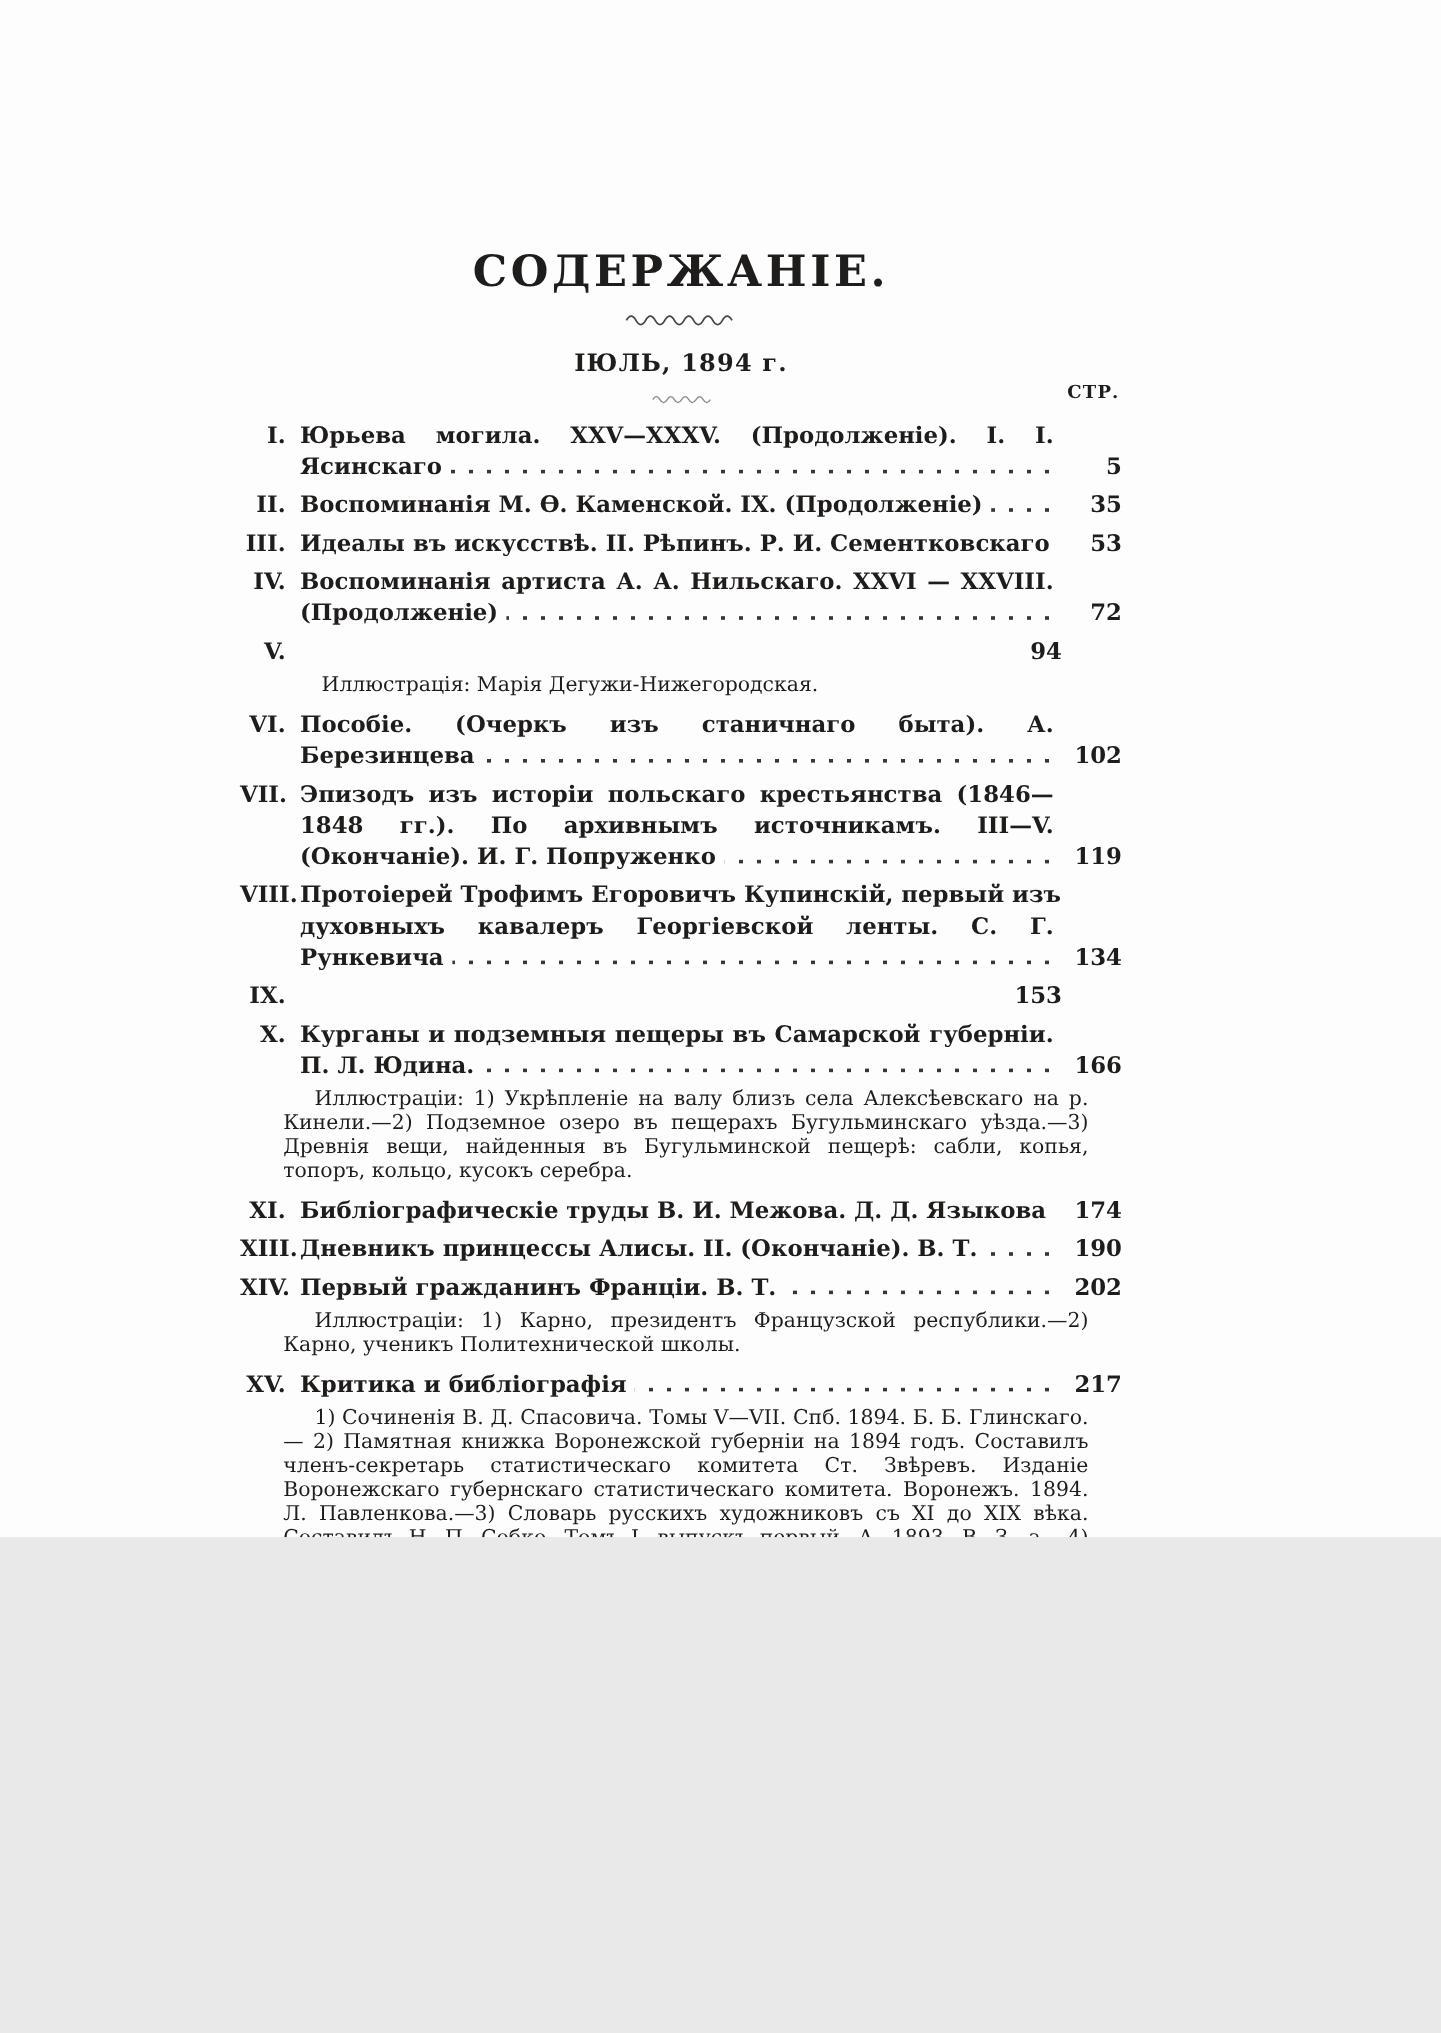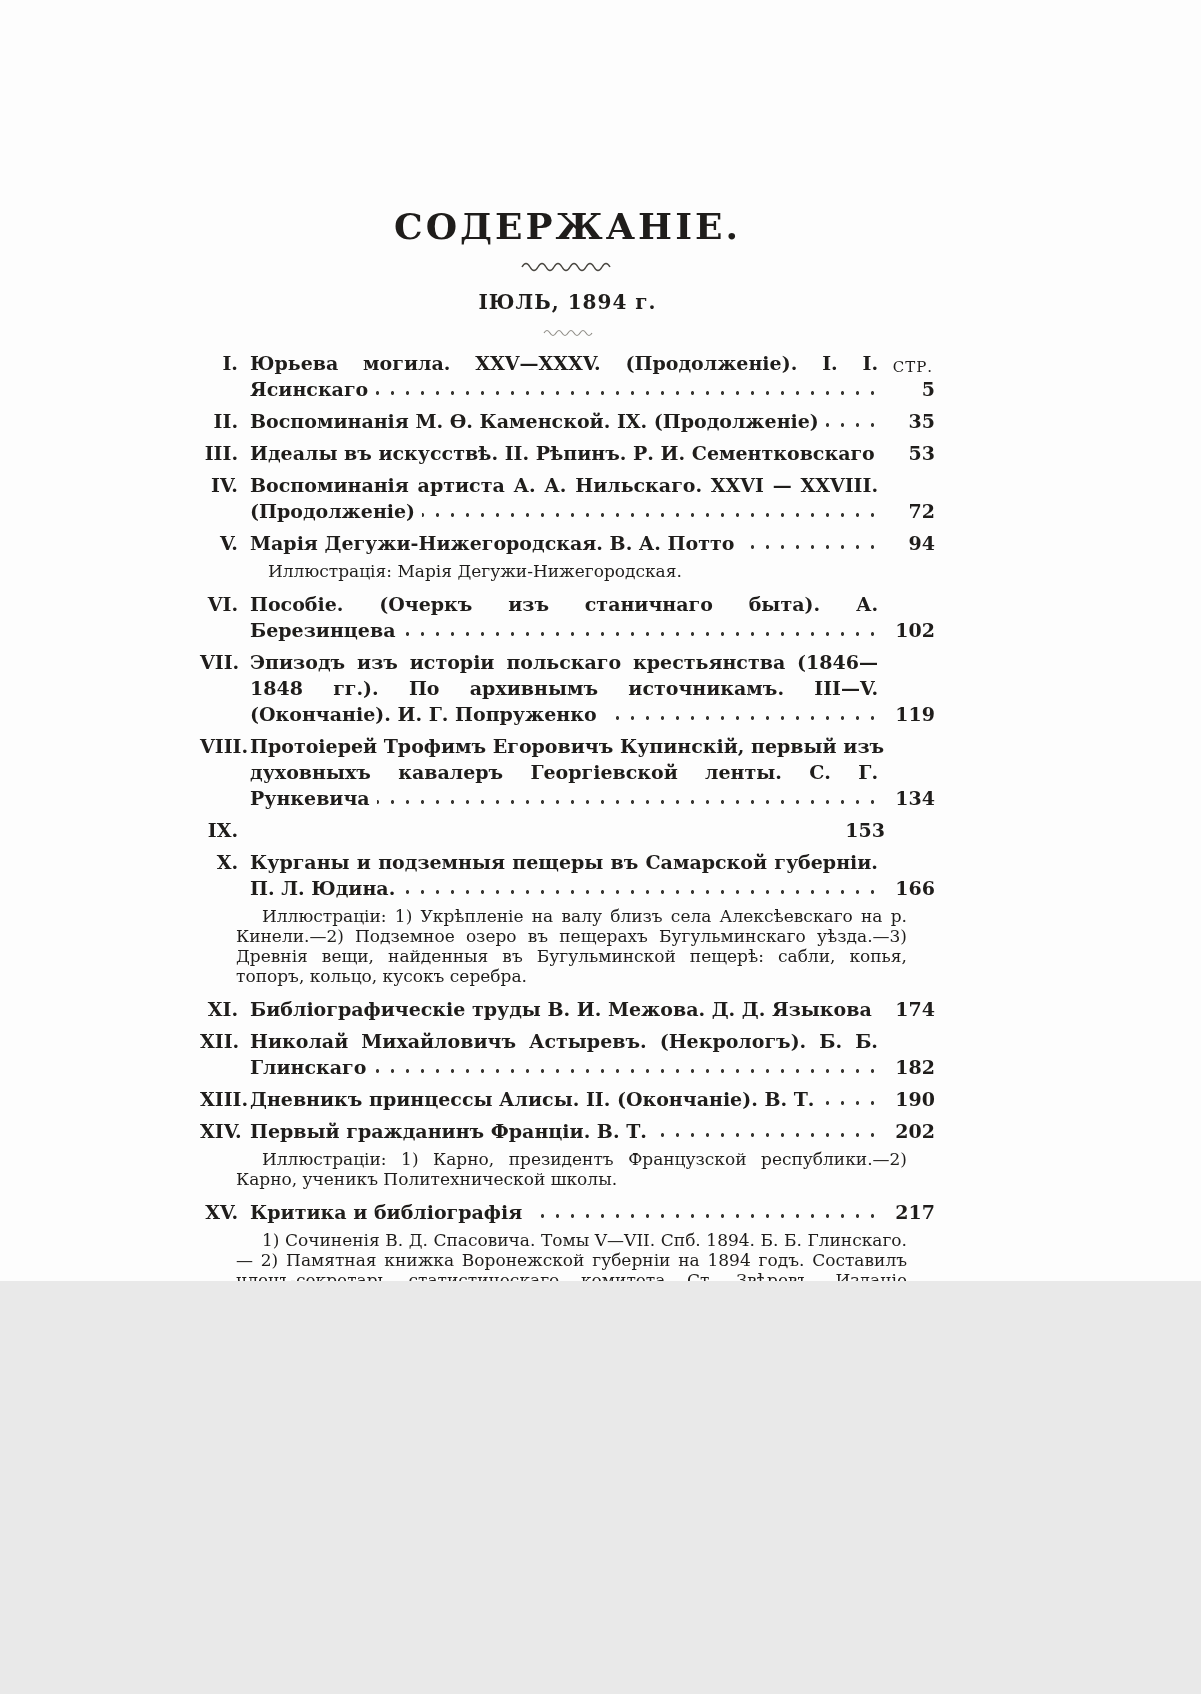--- a/index.html
+++ b/index.html
@@ -41,21 +41,21 @@
   .sub-ornament-row{
     position:relative;
     height:30px;
     margin-bottom:4px;
   }
   .sub-ornament{
     position:absolute;left:50%;top:12px;transform:translateX(-50%);
   }
   .page-col-header{
     position:absolute;right:2px;top:2px;
-    font-size:15px;font-weight:400;letter-spacing:1px;margin-top:40px;
+    font-size:15px;font-weight:700;letter-spacing:1px;
   }
   
   .toc-entry{margin-bottom:6px;}
   .toc-row{
     display:grid;
     grid-template-columns:46px minmax(0,1fr) 50px;
     font-size:19px;
     line-height:26px;
     font-weight:700;
   }
@@ -177,21 +177,20 @@
       <span class="num">IV.</span>
       <span class="mid"><span class="txt">Воспоминанія артиста А. А. Нильскаго. XXVI — XXVIII. (Продолженіе)</span></span>
       <span class="pg">72</span>
     </div>
 
   </div>
 
   <div class="toc-entry">
     <div class="toc-row">
       <span class="num">V.</span>
-      <span class="mid"><span class="txt">Марія Дегужи-Нижегородская. В. А. Потто</span></span>
       <span class="pg">94</span>
     </div>
     <div class="note line">Иллюстрація: Марія Дегужи-Нижегородская.</div>
   </div>
 
   <div class="toc-entry">
     <div class="toc-row">
       <span class="num">VI.</span>
       <span class="mid"><span class="txt">Пособіе. (Очеркъ изъ станичнаго быта). А. Березинцева</span></span>
       <span class="pg">102</span>
@@ -236,28 +235,20 @@
 
   <div class="toc-entry">
     <div class="toc-row">
       <span class="num">XI.</span>
       <span class="mid"><span class="txt">Библіографическіе труды В. И. Межова. Д. Д. Языкова</span></span>
       <span class="pg">174</span>
     </div>
 
   </div>
 
-  <div class="toc-entry">
-    <div class="toc-row">
-      <span class="num">XII.</span>
-      <span class="mid"><span class="txt">Николай Михайловичъ Астыревъ. (Некрологъ). Б. Б. Глинскаго</span></span>
-      <span class="pg">182</span>
-    </div>
-
-  </div>
 
   <div class="toc-entry">
     <div class="toc-row">
       <span class="num">XIII.</span>
       <span class="mid"><span class="txt">Дневникъ принцессы Алисы. II. (Окончаніе). В. Т.</span></span>
       <span class="pg">190</span>
     </div>
 
   </div>
 

